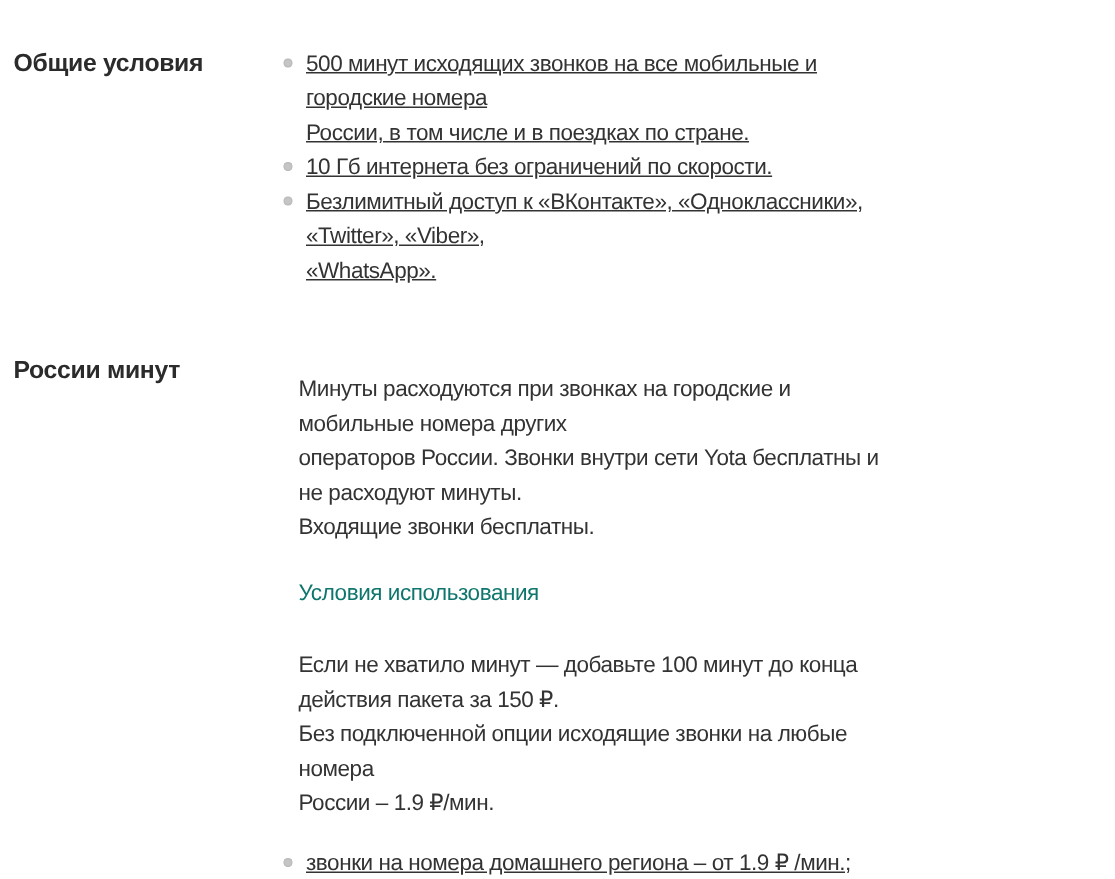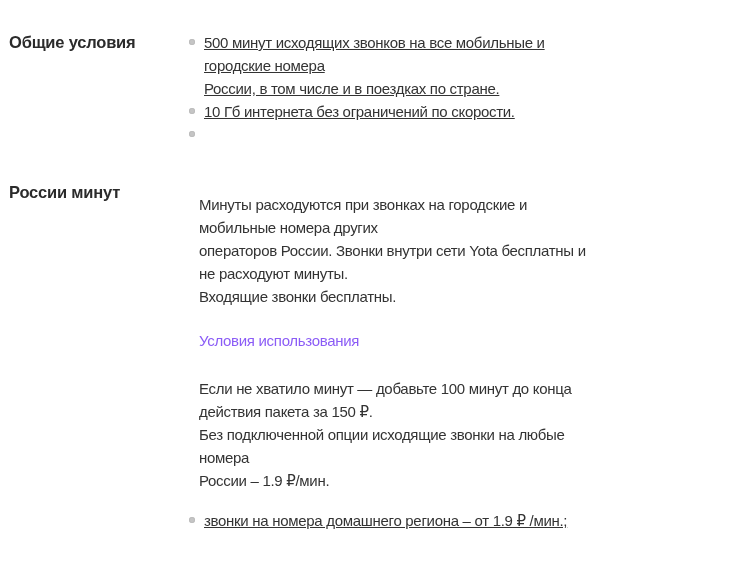--- a/index.html
+++ b/index.html
@@ -60,21 +60,21 @@
   }
   .btext {
     margin-left: 9px;
     white-space: pre-line;
     text-decoration: underline;
   }
   .section-minutes {
     margin-top: 44px;
   }
   .muted {
-    color: #8b5cf6;
+    color: #0f766e;
     margin-top: 21px !important;
   }
   .add-minutes {
     margin-top: 25px !important;
   }
   .renewal {
     margin-top: 17px;
   }
 </style>
 </head>
@@ -90,20 +90,22 @@
           <span class="dot"></span>
           <span class="btext">500 минут исходящих звонков на все мобильные и городские номера
 России, в том числе и в поездках по стране.</span>
         </li>
         <li>
           <span class="dot"></span>
           <span class="btext">10 Гб интернета без ограничений по скорости.</span>
         </li>
         <li>
           <span class="dot"></span>
+          <span class="btext">Безлимитный доступ к «ВКонтакте», «Одноклассники», «Twitter», «Viber»,
+«WhatsApp».</span>
         </li>
       </ul>
     </div>
   </section>
 
   <section class="row section-minutes">
     <h2 class="section-label">России минут</h2>
     <div class="content">
       <p>Минуты расходуются при звонках на городские и мобильные номера других
 операторов России. Звонки внутри сети Yota бесплатны и не расходуют минуты.

